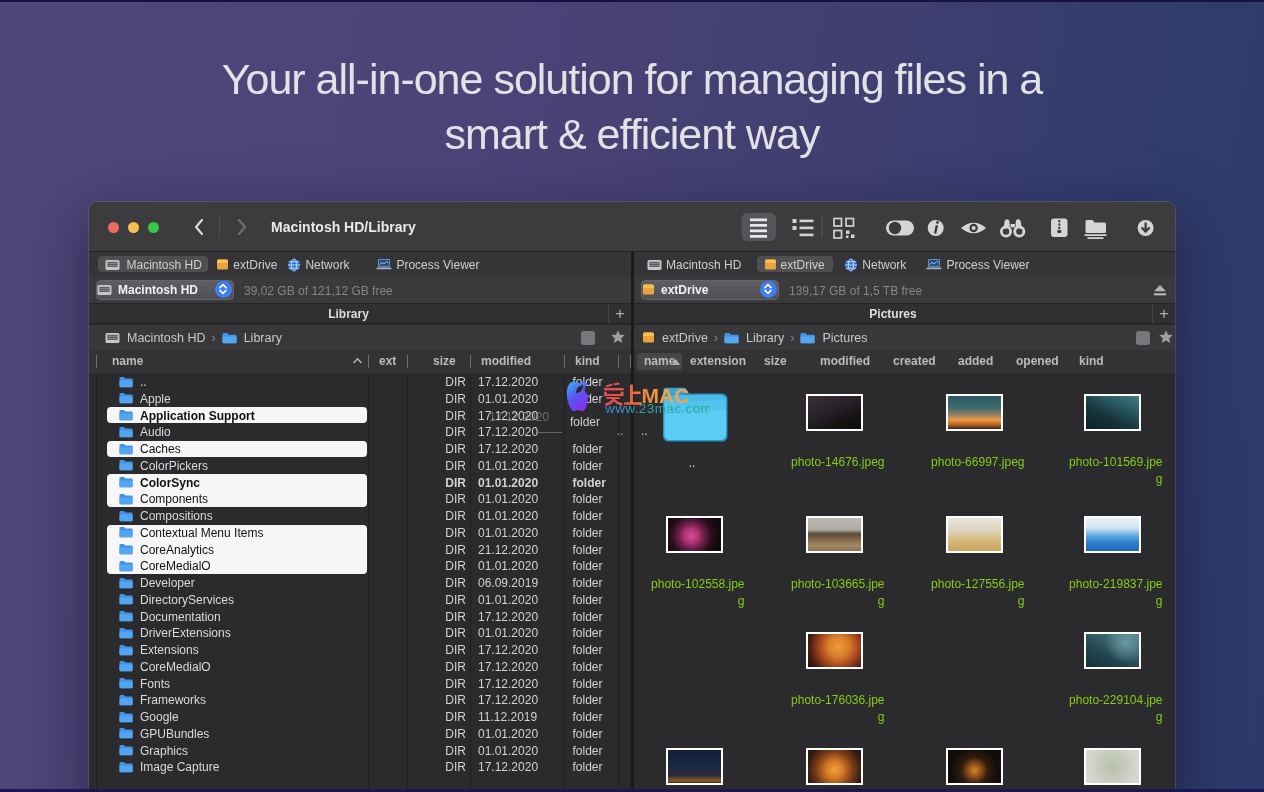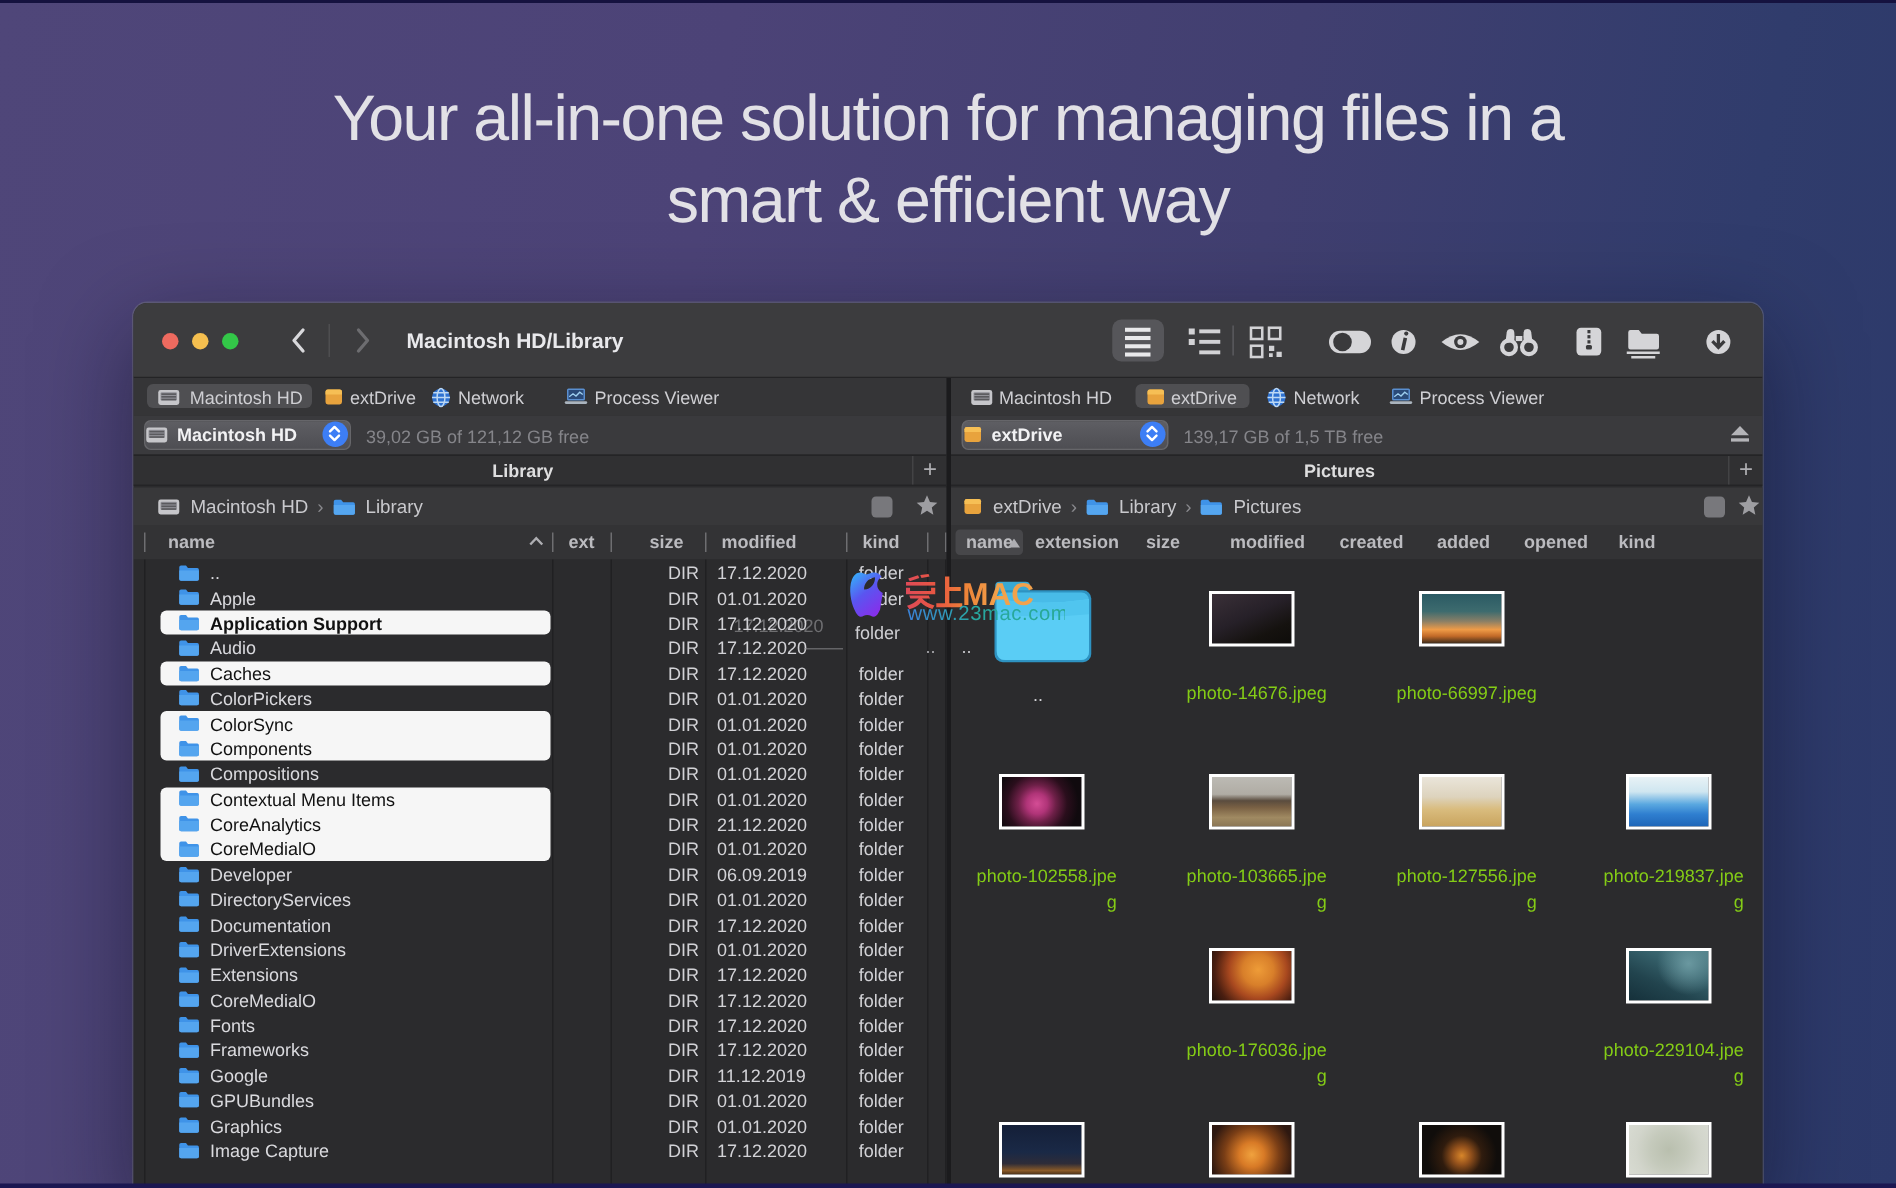--- a/index.html
+++ b/index.html
@@ -311,21 +311,21 @@
 <div class="row" style="top:84.25px;">
           <svg class="fico" width="14" height="12" viewBox="0 0 14 12">
             <path d="M0.5 2.2 Q0.5 1 1.7 1 L5 1 L6.3 2.6 L12.5 2.6 Q13.6 2.6 13.6 3.8 L13.6 10 Q13.6 11.2 12.4 11.2 L1.7 11.2 Q0.5 11.2 0.5 10 Z" fill="#3f93e8"></path>
             <path d="M0.5 4.4 L13.6 4.4 L13.6 10 Q13.6 11.2 12.4 11.2 L1.7 11.2 Q0.5 11.2 0.5 10 Z" fill="#54a5ef"></path>
           </svg>
           <span class="nm" style="">ColorPickers</span>
           <span class="dir">DIR</span>
           <span class="dt">01.01.2020</span>
           <span class="kd">folder</span>
         </div>
-<div class="row sel" style="top:101.00px;">
+<div class="row sel" style="top:101.00px;font-weight:bold;">
           <svg class="fico" width="14" height="12" viewBox="0 0 14 12">
             <path d="M0.5 2.2 Q0.5 1 1.7 1 L5 1 L6.3 2.6 L12.5 2.6 Q13.6 2.6 13.6 3.8 L13.6 10 Q13.6 11.2 12.4 11.2 L1.7 11.2 Q0.5 11.2 0.5 10 Z" fill="#3f93e8"></path>
             <path d="M0.5 4.4 L13.6 4.4 L13.6 10 Q13.6 11.2 12.4 11.2 L1.7 11.2 Q0.5 11.2 0.5 10 Z" fill="#54a5ef"></path>
           </svg>
           <span class="nm" style="">ColorSync</span>
           <span class="dir">DIR</span>
           <span class="dt">01.01.2020</span>
           <span class="kd">folder</span>
         </div>
 <div class="row sel" style="top:117.75px;">
@@ -609,20 +609,24 @@
 </div>
     <div class="listarea" id="rgrid">
         <div class="cell" style="left:130.5px;top:21px;">
           <div class="thumb" style="background:linear-gradient(155deg,#3a3038 0%,#262028 45%,#15120f 75%,#0e0c0a 100%);"></div>
           <div class="cap">photo-14676.jpeg</div>
         </div>
 <div class="cell" style="left:270.5px;top:21px;">
           <div class="thumb" style="background:linear-gradient(#2b5a64 0%,#3d6b6e 35%,#8a7f66 55%,#ef9b47 72%,#c26a28 85%,#3a2a1a 100%);"></div>
           <div class="cap">photo-66997.jpeg</div>
         </div>
+<div class="cell" style="left:408.5px;top:21px;">
+          <div class="thumb" style="background:linear-gradient(205deg,#3f7d80 0%,#2a5c62 30%,#18343c 60%,#0e2027 100%);"></div>
+          <div class="cap">photo-101569.jpeg</div>
+        </div>
 <div class="cell" style="left:-9.5px;top:143px;">
           <div class="thumb" style="background:radial-gradient(circle at 44% 54%, #d44d95 0%, #b03478 20%, #6e2048 36%, #2a0e1c 58%, #100a0e 80%);"></div>
           <div class="cap">photo-102558.jpeg</div>
         </div>
 <div class="cell" style="left:130.5px;top:143px;">
           <div class="thumb" style="background:linear-gradient(#bcbab4 0%,#b0aca4 35%,#5a4c3e 48%,#7a6144 62%,#a08a62 82%,#8a7656 100%);"></div>
           <div class="cap">photo-103665.jpeg</div>
         </div>
 <div class="cell" style="left:270.5px;top:143px;">
           <div class="thumb" style="background:linear-gradient(#eae5da 0%,#ddd3bd 40%,#d9bc7e 65%,#c9a45e 100%);"></div>

